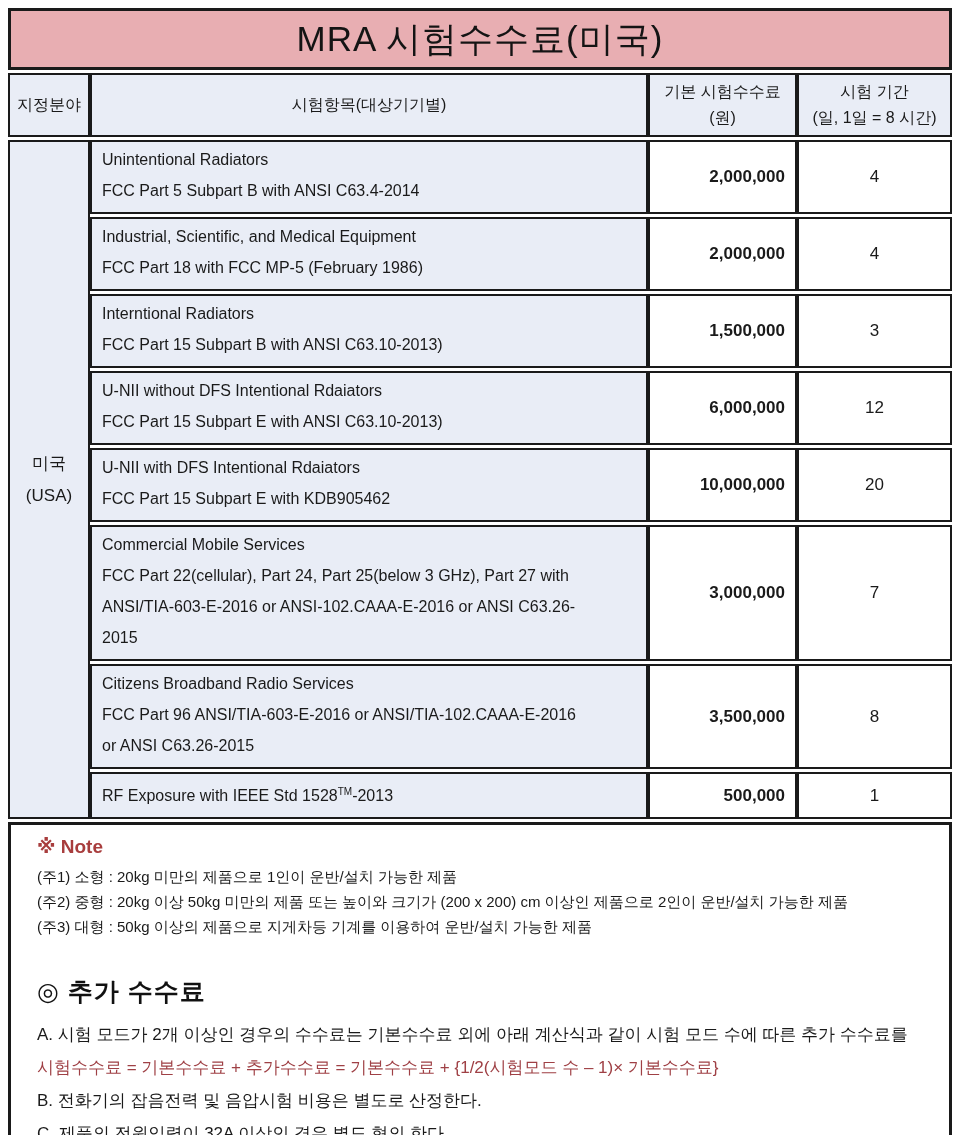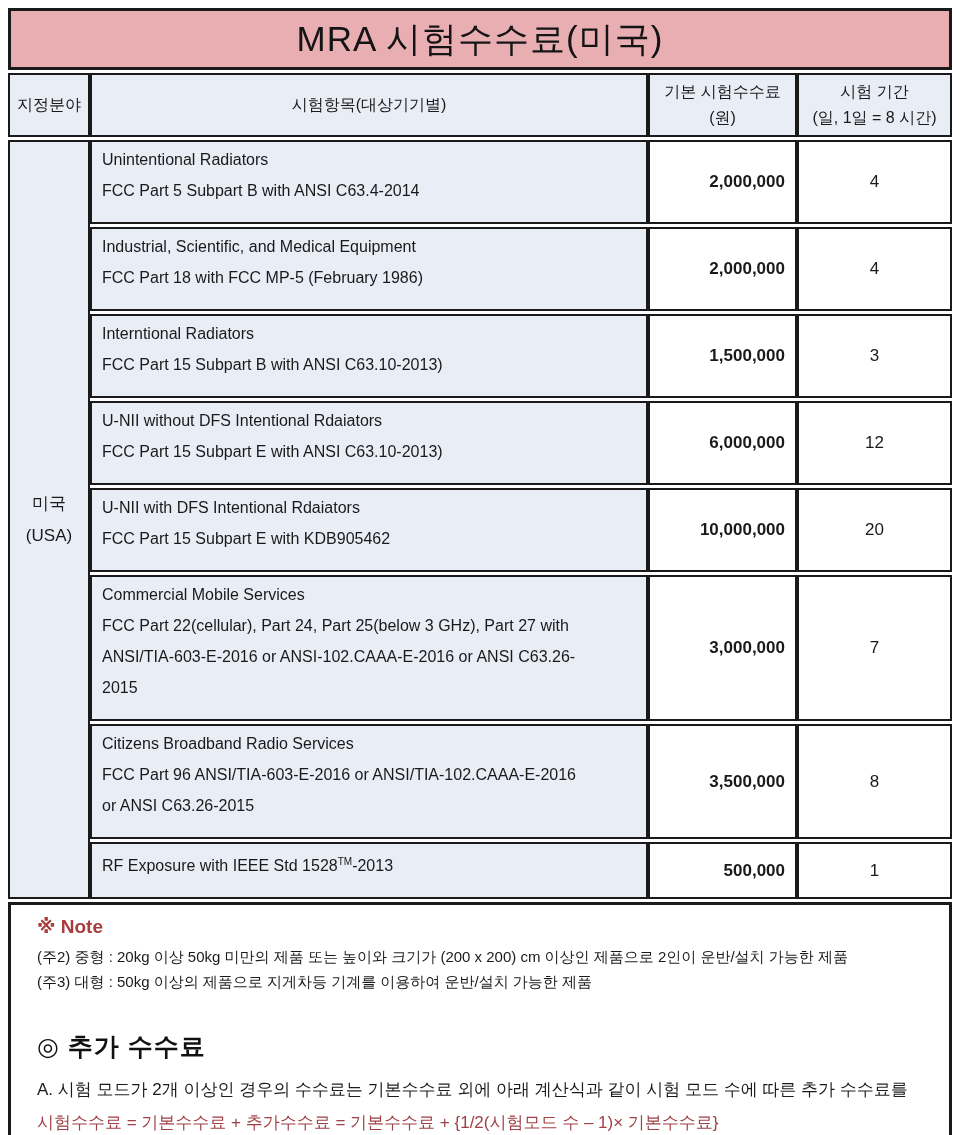--- a/index.html
+++ b/index.html
@@ -16,21 +16,21 @@
   }
   .title-bar .t{font-size:35px;color:#141414;letter-spacing:1px;}
   table.fee-table{
     border-collapse:separate;border-spacing:0 3px;
     width:944px;table-layout:fixed;
   }
   td{border:2px solid #1a1a1a;box-sizing:border-box;vertical-align:middle;padding:0;}
   .hdr{background:#e9edf6;text-align:center;font-size:16px;line-height:26px;height:64px;}
   .hdr .h2{font-size:16px;}
   .cat-cell{background:#e9edf6;text-align:center;font-size:17px;line-height:32px;}
-  .item-cell{background:#e9edf6;padding:2px 6px 16px 10px;}
+  .item-cell{background:#e9edf6;padding:2px 6px 6px 10px;}
   .item-cell .ln{font-size:16px;line-height:31px;white-space:nowrap;overflow:hidden;}
   .item-cell sup{font-size:10px;margin-top:20px;}
   .fee-cell{background:#ffffff;text-align:right;padding-right:10px;font-weight:bold;font-size:17px;}
   .days-cell{background:#ffffff;text-align:center;font-size:17px;}
   .note-box{
     box-sizing:border-box;width:944px;
     border:3px solid #1a1a1a;background:#ffffff;
     padding:6px 26px 10px 26px;
   }
   .note-heading{font-size:19px;font-weight:bold;color:#a83d3d;margin:4px 0 6px 0;}
@@ -141,20 +141,21 @@
             <div class="ln">RF Exposure with IEEE Std 1528<sup>TM</sup>-2013</div>
           </td>
           <td class="fee-cell">500,000</td>
           <td class="days-cell">1</td>
         </tr>
       </tbody>
   </table>
 
   <div class="note-box">
     <div class="note-heading">※ Note</div>
+    <div class="note-line">(주1) 소형 : 20kg 미만의 제품으로 1인이 운반/설치 가능한 제품</div>
     <div class="note-line">(주2) 중형 : 20kg 이상 50kg 미만의 제품 또는 높이와 크기가 (200 x 200) cm 이상인 제품으로 2인이 운반/설치 가능한 제품</div>
     <div class="note-line">(주3) 대형 : 50kg 이상의 제품으로 지게차등 기계를 이용하여 운반/설치 가능한 제품</div>
 
     <div class="extra-heading">◎ 추가 수수료</div>
     <div class="extra-line">A. 시험 모드가 2개 이상인 경우의 수수료는 기본수수료 외에 아래 계산식과 같이 시험 모드 수에 따른 추가 수수료를</div>
     <div class="formula">시험수수료 = 기본수수료 + 추가수수료 = 기본수수료 + {1/2(시험모드 수 – 1)× 기본수수료}</div>
     <div class="extra-line">B. 전화기의 잡음전력 및 음압시험 비용은 별도로 산정한다.</div>
     <div class="extra-line">C. 제품의 전원입력이 32A 이상인 경우 별도 협의 한다.</div>
 
   </div>

